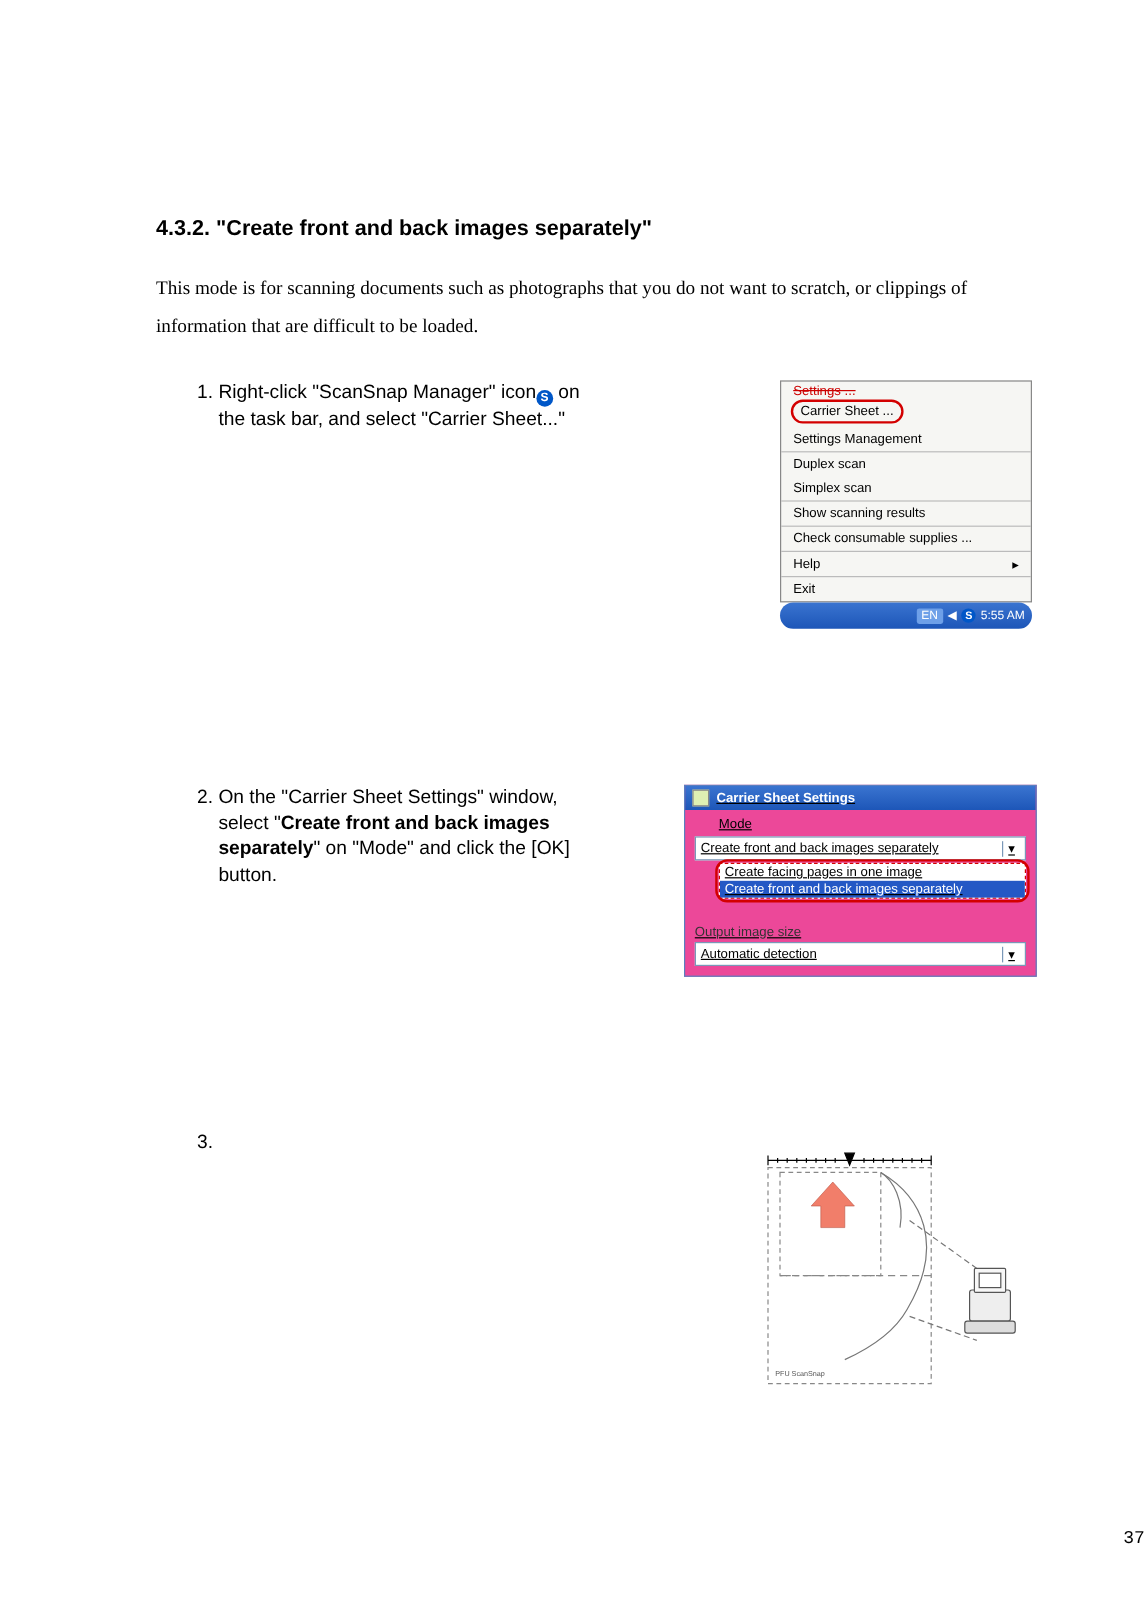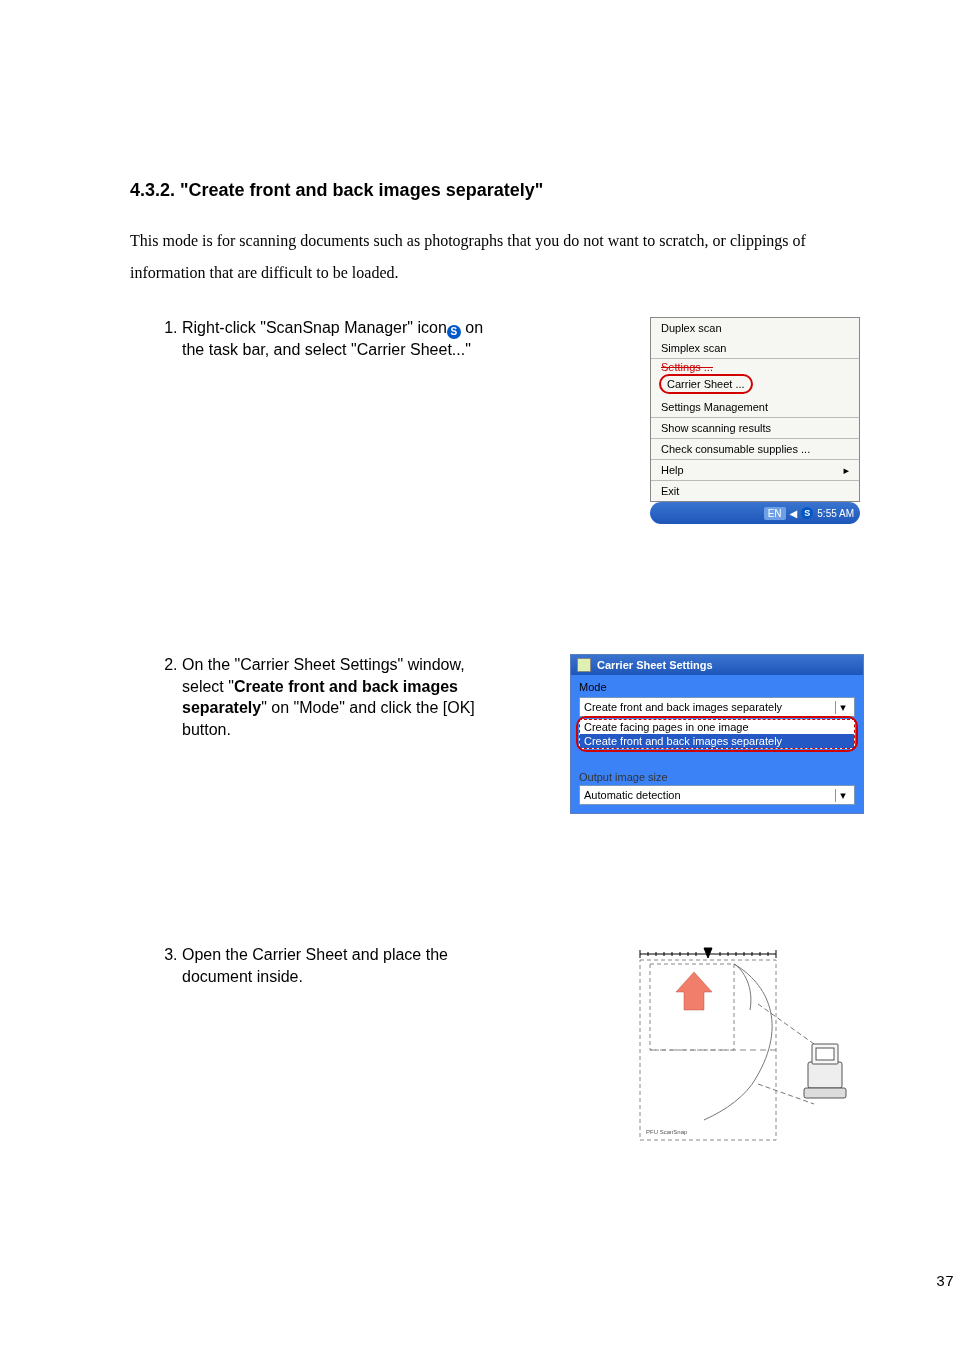--- a/index.html
+++ b/index.html
@@ -124,37 +124,38 @@
     line-height: 14px;
     vertical-align: -2px;
   }
 
   
   .dialog {
     width: 292px;
     border: 1px solid #5a7fbf;
     font-family: Tahoma, Arial, sans-serif;
     font-size: 11px;
-    background: #3b82f6;
+    background: #ec4899;
     margin-left: 60px;
+    text-decoration: underline;
   }
   .titlebar {
     background: linear-gradient(#3a74d0, #1d56b8);
     color: #fff;
     font-weight: bold;
     padding: 3px 6px;
     display: flex;
     align-items: center;
     gap: 6px;
   }
   .titlebar .win-ic {
     width: 12px; height: 12px; background: #dff0b3; border: 1px solid #888;
   }
   .dlg-body { padding: 6px 8px 6px 8px; }
-  .grp-label { font-size: 11px; margin-bottom: 4px; }
+  .grp-label { font-size: 11px; margin-bottom: 4px; margin-left: 20px; }
   .sel {
     border: 1px solid #7a98b8;
     background: #fff;
     height: 18px;
     padding: 0 4px;
     display: flex;
     align-items: center;
     justify-content: space-between;
     margin-bottom: 2px;
   }
@@ -170,20 +171,21 @@
   .dropdown-open .opt {
     padding: 1px 4px;
     font-size: 11px;
   }
   .dropdown-open .opt.hl {
     background: #2458c5;
     color: #fff;
   }
   .hi-oval {
     position: relative;
+    margin-left: 20px;
   }
   .hi-oval::after {
     content: "";
     position: absolute;
     left: -3px; right: -3px; top: -3px; bottom: -3px;
     border: 2px solid #d30000;
     border-radius: 10px;
     pointer-events: none;
   }
   .out-labelN { font-size: 11px; color:#333; margin: 22px 0 2px 0; }
@@ -218,27 +220,27 @@
     <li>
       <div class="step-row">
         <div class="step-text">
           <span>Right-click "ScanSnap Manager" icon</span><span class="s-badge">S</span>
           <span>on the task bar, and select "Carrier Sheet..."</span>
         </div>
         <div class="figure">
           <div class="ctxmenu-wrap">
             <div class="ctxmenu">
               <div class="grp">
-                <div class="itm">Duplex scan</div>
-                <div class="itm">Simplex scan</div>
-              </div>
-              <div class="grp">
                 <div class="settings-strike">Settings ...</div>
                 <div><span class="carrier-hi">Carrier Sheet ...</span></div>
                 <div class="itm">Settings Management</div>
+              </div>
+              <div class="grp">
+                <div class="itm">Duplex scan</div>
+                <div class="itm">Simplex scan</div>
               </div>
               <div class="grp">
                 <div class="itm">Show scanning results</div>
               </div>
               <div class="grp">
                 <div class="itm">Check consumable supplies ...</div>
               </div>
               <div class="grp">
                 <div class="itm">
                   <span>Help</span><span class="arrow">▸</span>
@@ -287,21 +289,20 @@
               </div>
             </div>
           </div>
         </div>
       </div>
     </li>
 
     <li style="margin-bottom:0;">
       <div class="step-row">
         <div class="step-text">
-          <span>Open the Carrier Sheet and place the document inside.</span>
         </div>
         <div class="figure diagram">
           <svg width="230" height="210" viewBox="0 0 230 210">
 
             <g stroke="#000" stroke-width="1">
               <line x1="22" y1="10" x2="158" y2="10"></line>
               <g>
                 <line x1="22" y1="6" x2="22" y2="14"></line>
                 <line x1="158" y1="6" x2="158" y2="14"></line>
               </g>

